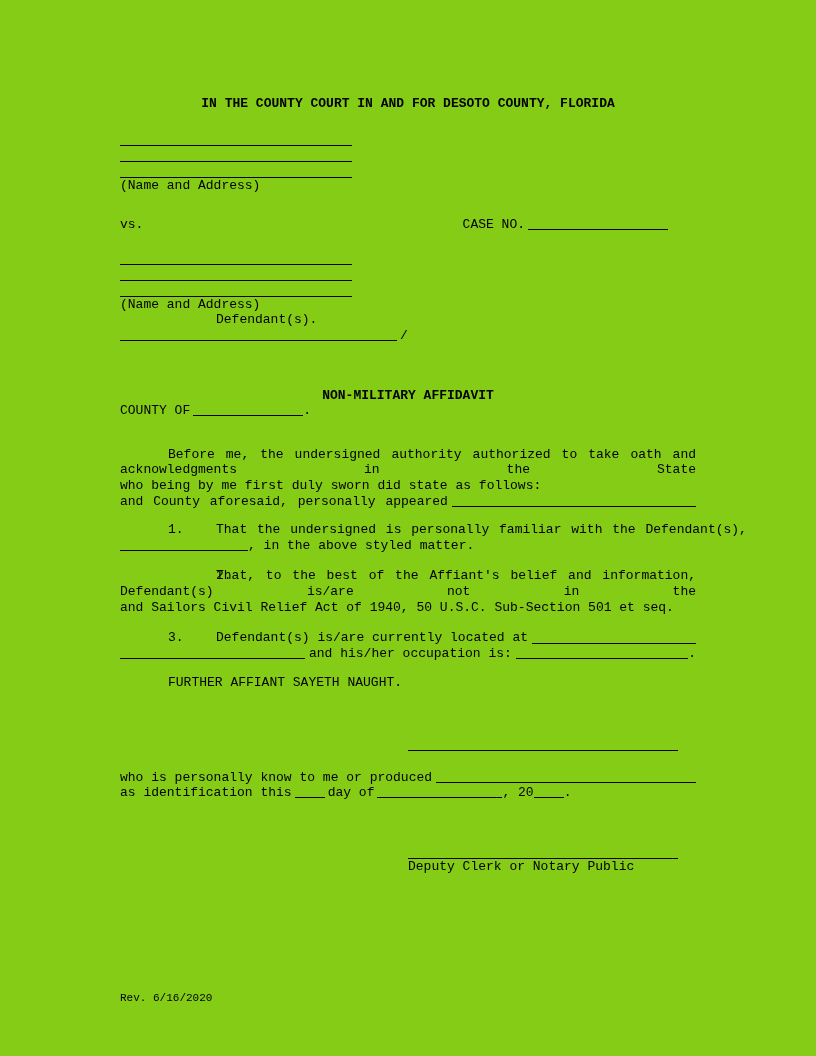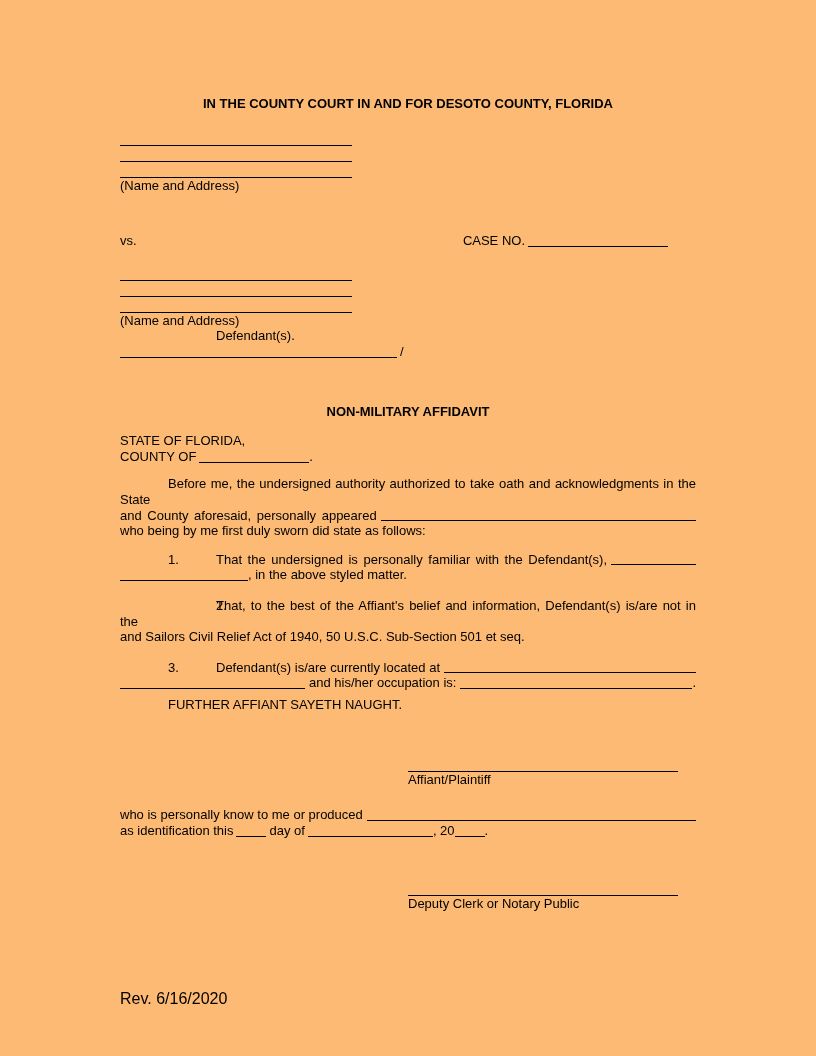--- a/index.html
+++ b/index.html
@@ -1,23 +1,23 @@
 <!DOCTYPE html>
 <html><head>
 <meta charset="utf-8">
 <style>
   * { margin: 0; padding: 0; box-sizing: border-box; }
   html, body { background: #ffffff; }
   .page {
     position: relative;
     width: 816px; height: 1056px;
     margin: 0 auto;
-    background: #fdba74;
+    background: #84cc16;
     color: #000;
-    font-family: Liberation Sans, sans-serif;
+    font-family: Liberation Mono, monospace;
     font-size: 13px;
     line-height: 15.6px;
     overflow: hidden;
   }
   .content { padding: 0 120px; }
   .center { text-align: center; }
   .bold { font-weight: bold; }
 
   .line { min-height: 15.6px; }
   
@@ -36,69 +36,68 @@
 
   .ind1 { padding-left: 48px; }
   .ind2 { padding-left: 96px; }
   .num { display: inline-block; width: 48px; flex: 0 0 48px; }
   .ti { text-indent: 48px; }
   .ws { word-spacing: 2px; }
 
   .sig-rule { margin-left: 288px; width: 270px; height: 16px; border-bottom: 1px solid #000; }
   .sig-label { margin-left: 288px; }
 
-  .footer { position: absolute; left: 120px; top: 991px; font-size: 16px; }
+  .footer { position: absolute; left: 120px; top: 991px; font-size: 11px; }
 </style>
 </head>
 <body>
 
 <div class="page">
   <div class="content">
 
     <div class="line center bold" style="margin-top:96px">IN THE COUNTY COURT IN AND FOR DESOTO COUNTY, FLORIDA</div>
 
     <div>
       <div class="rule-line" style="margin-top:18px"></div>
       <div class="rule-line"></div>
       <div class="rule-line"></div>
       <div class="line">(Name and Address)</div>
     </div>
 
-    <div class="line fline" style="margin-top:40px">
+    <div class="line fline" style="margin-top:24px">
       <span>vs.</span>
       <span style="margin-left:auto; margin-right:25px">
         <span>CASE NO.</span><span class="blank" style="width:140px"></span>
       </span>
     </div>
 
     <div>
       <div class="rule-line" style="margin-top:16px"></div>
       <div class="rule-line"></div>
       <div class="rule-line"></div>
       <div class="line">(Name and Address)</div>
       <div class="line ind2">Defendant(s).</div>
       <div class="line">
         <span class="blank" style="width:277px; margin-left:0"></span><span>/</span>
       </div>
     </div>
 
     <div class="line center bold" style="margin-top:44px">NON-MILITARY AFFIDAVIT</div>
 
-    <div class="line" style="margin-top:14px">STATE OF FLORIDA,</div>
     <div class="line">
       <span>COUNTY OF</span><span class="blank" style="width:110px; margin-right:0"></span><span>.</span>
     </div>
 
-    <div style="margin-top:12px">
+    <div style="margin-top:28px">
       <div class="line jline ti">Before me, the undersigned authority authorized to take oath and acknowledgments in the State</div>
+      <div class="line">who being by me first duly sworn did state as follows:</div>
       <div class="line fline ws">
         <span>and County aforesaid, personally appeared</span>
         <span class="fill"></span>
       </div>
-      <div class="line">who being by me first duly sworn did state as follows:</div>
     </div>
 
     <div style="margin-top:13px">
       <div class="line fline ind1 ws">
         <span class="num">1.</span>
           <span>That the undersigned is personally familiar with the Defendant(s),</span>
         <span class="fill"></span>
       </div>
       <div class="line">
         <span class="blank" style="width:128px; margin:0 0 -2px 0"></span><span>, in the above styled matter.</span>
@@ -119,24 +118,23 @@
         <span class="fill"></span>
       </div>
       <div class="line fline">
         <span class="ffixed" style="width:185px"></span>
         <span style="margin-left:4px">and his/her occupation is:</span>
         <span class="fill"></span>
         <span>.</span>
       </div>
     </div>
 
-    <div class="line ind1" style="margin-top:6px">FURTHER AFFIANT SAYETH NAUGHT.</div>
+    <div class="line ind1" style="margin-top:14px">FURTHER AFFIANT SAYETH NAUGHT.</div>
 
     <div class="sig-rule" style="margin-top:44px"></div>
-    <div class="line sig-label">Affiant/Plaintiff</div>
 
     <div style="margin-top:19px">
       <div class="line fline">
         <span>who is personally know to me or produced</span>
         <span class="fill"></span>
       </div>
       <div class="line">
         <span>as identification this</span><span class="blank" style="width:30px"></span><span>day of</span><span class="blank" style="width:125px; margin-right:0"></span><span>, 20</span><span class="blank" style="width:30px; margin:0 0 -2px 0"></span><span>.</span>
       </div>
     </div>

